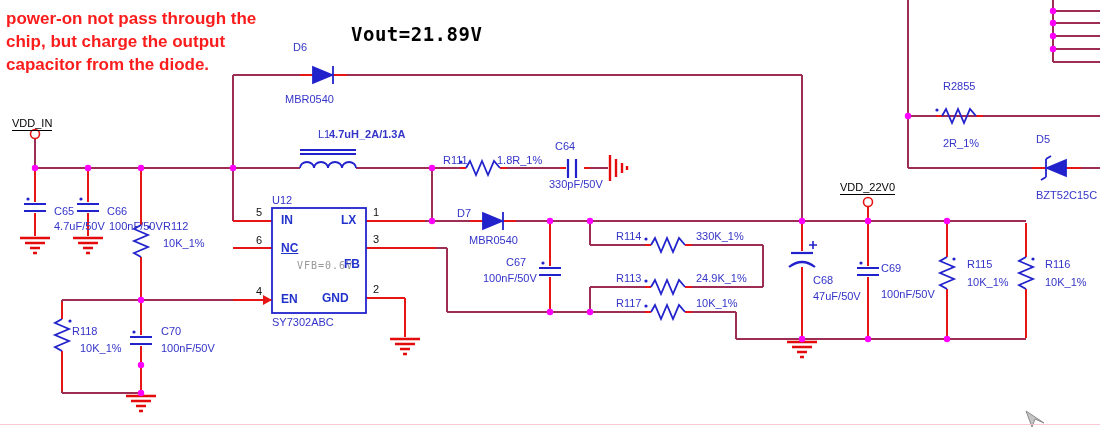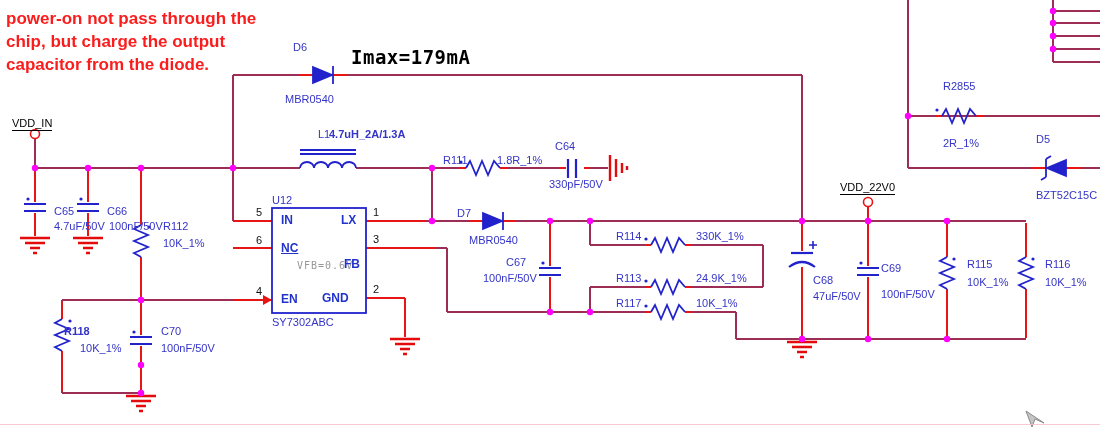--- a/index.html
+++ b/index.html
@@ -200,21 +200,21 @@
 
     <path d="M1026,411 L1032,427 L1035,419 L1044,423 Z" fill="#c4c4c4" stroke="#8a8a8a" stroke-width="1"></path>
   </svg>
 
   <div class="note">
     <div>power-on not pass through the</div>
     <div>chip, but charge the output</div>
     <div>capacitor from the diode.</div>
   </div>
 
-  <div class="meas" style="left:351px;top:46px;">Imax=179mA</div>
+  <div class="meas" style="left:351px;top:23px;">Vout=21.89V</div>
 
   <div class="netlbl" style="left:12px;top:117px;">VDD_IN</div>
   <div class="netlbl" style="left:840px;top:181px;">VDD_22V0</div>
 
   <div class="lbl" style="left:272px;top:194px;">U12</div>
   <div class="lbl" style="left:272px;top:316px;">SY7302ABC</div>
   <div class="vfb" style="left:297px;top:260px;">VFB=0.6V</div>
   <div class="pinnum" style="left:256px;top:206px;">5</div>
   <div class="pinnum" style="left:256px;top:234px;">6</div>
   <div class="pinnum" style="left:256px;top:285px;">4</div>
@@ -235,21 +235,21 @@
   <div class="lbl" style="left:443px;top:154px;">R111</div>
   <div class="lbl" style="left:497px;top:154px;">1.8R_1%</div>
   <div class="lbl" style="left:555px;top:140px;">C64</div>
   <div class="lbl" style="left:549px;top:178px;">330pF/50V</div>
   <div class="lbl" style="left:54px;top:205px;">C65</div>
   <div class="lbl" style="left:54px;top:220px;">4.7uF/50V</div>
   <div class="lbl" style="left:107px;top:205px;">C66</div>
   <div class="lbl" style="left:109px;top:220px;">100nF/50V</div>
   <div class="lbl" style="left:163px;top:220px;">R112</div>
   <div class="lbl" style="left:163px;top:237px;">10K_1%</div>
-  <div class="lbl" style="left:64px;top:325px;font-weight:bold;">R118</div>
+  <div class="lbl" style="left:72px;top:325px;">R118</div>
   <div class="lbl" style="left:80px;top:342px;">10K_1%</div>
   <div class="lbl" style="left:161px;top:325px;">C70</div>
   <div class="lbl" style="left:161px;top:342px;">100nF/50V</div>
   <div class="lbl" style="left:457px;top:207px;">D7</div>
   <div class="lbl" style="left:469px;top:234px;">MBR0540</div>
   <div class="lbl" style="left:506px;top:256px;">C67</div>
   <div class="lbl" style="left:483px;top:272px;">100nF/50V</div>
   <div class="lbl" style="left:616px;top:230px;">R114</div>
   <div class="lbl" style="left:696px;top:230px;">330K_1%</div>
   <div class="lbl" style="left:616px;top:272px;">R113</div>

